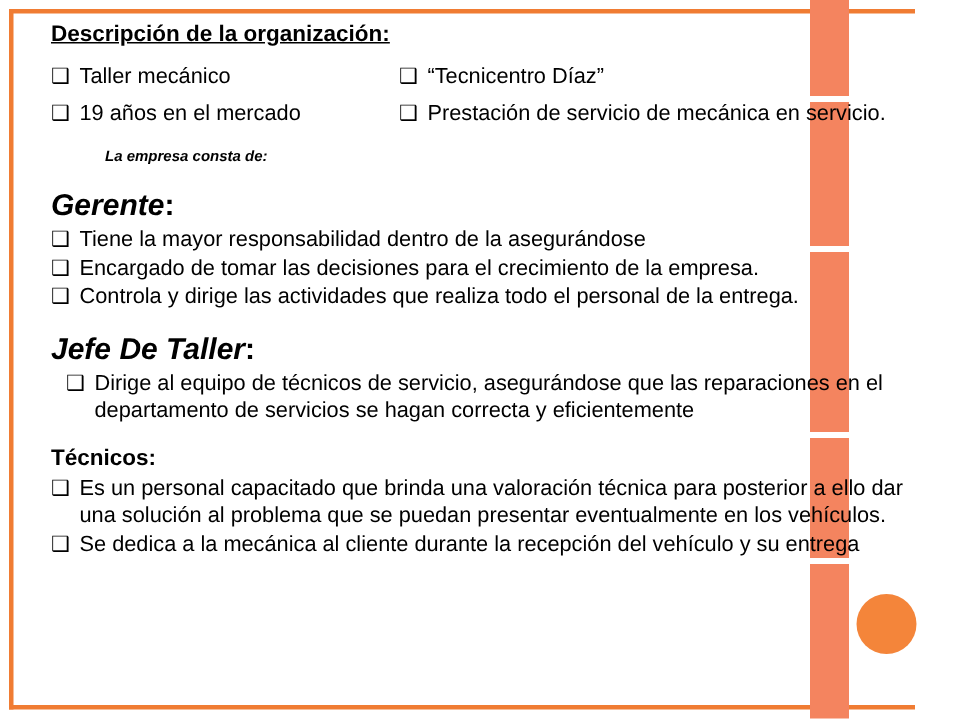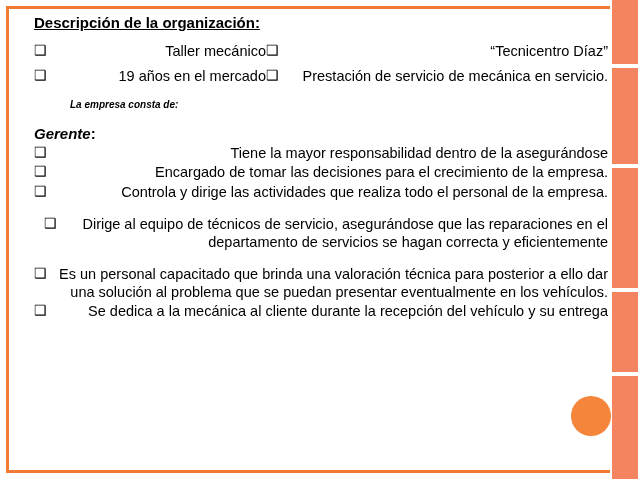--- a/index.html
+++ b/index.html
@@ -12,21 +12,21 @@
     background: #ffffff;
     font-family: "Liberation Sans", sans-serif;
     overflow: hidden;
     position: relative;
   }
 
   
   .slide {
     position: absolute;
     left: 0; top: 0;
-    width: 638px; height: 479px;
+    width: 566px; height: 479px;
     background: #ffffff;
     box-sizing: border-box;
   }
   .frame-left {
     position: absolute;
     left: 6px; top: 6px;
     width: 3px; height: 467px;
     background: #f07c33;
   }
   .frame-top {
@@ -105,34 +105,33 @@
   }
   .bullet-glyph {
     flex: 0 0 auto;
     width: 19px;
     font-size: 14px;
     line-height: 1.25;
     color: #000;
   }
   .bullet-text {
     flex: 1 1 auto;
-    text-align: right;
   }
 
   .subtitle-center {
     font-weight: bold;
     font-style: italic;
     font-size: 10px;
     margin: 14px 0 13px 40px;
   }
 
   .role {
     font-weight: bold;
     font-style: italic;
-    font-size: 15px;
+    font-size: 20px;
     margin: 0 0 1px 4px;
   }
   .role .plain {
     font-style: normal;
     font-weight: bold;
   }
   .role-normal {
     font-weight: bold;
     font-style: normal;
     font-size: 15px;
@@ -213,35 +212,37 @@
       <div class="bullet-item">
         <span class="bullet-glyph">❑</span>
         <span class="bullet-text">Tiene la mayor responsabilidad dentro de la asegurándose</span>
       </div>
       <div class="bullet-item">
         <span class="bullet-glyph">❑</span>
         <span class="bullet-text"> Encargado de tomar las decisiones para el crecimiento de la empresa.</span>
       </div>
       <div class="bullet-item">
         <span class="bullet-glyph">❑</span>
-        <span class="bullet-text">Controla y dirige las actividades que realiza  todo el personal  de la empresa.</span>
+        <span class="bullet-text">Controla y dirige las actividades que realiza  todo el personal  de la entrega.</span>
       </div>
     </div>
 
     <div class="gap-md"></div>
 
+    <div class="role"><span>Jefe De Taller</span><span class="plain">:</span></div>
     <div class="block">
       <div class="bullet-item ind2">
         <span class="bullet-glyph">❑</span>
         <span class="bullet-text"> Dirige al equipo de técnicos de servicio, asegurándose que las reparaciones en el departamento de servicios se hagan correcta y eficientemente</span>
       </div>
     </div>
 
     <div class="gap-md"></div>
 
+    <div class="role-normal"><span>Técnicos</span><span>:</span></div>
     <div class="block">
       <div class="bullet-item">
         <span class="bullet-glyph">❑</span>
         <span class="bullet-text">Es un personal capacitado que brinda una valoración técnica para posterior a ello dar una solución al problema  que se puedan presentar eventualmente en los vehículos.</span>
       </div>
     </div>
 
     <div class="block">
       <div class="bullet-item">
         <span class="bullet-glyph">❑</span>

